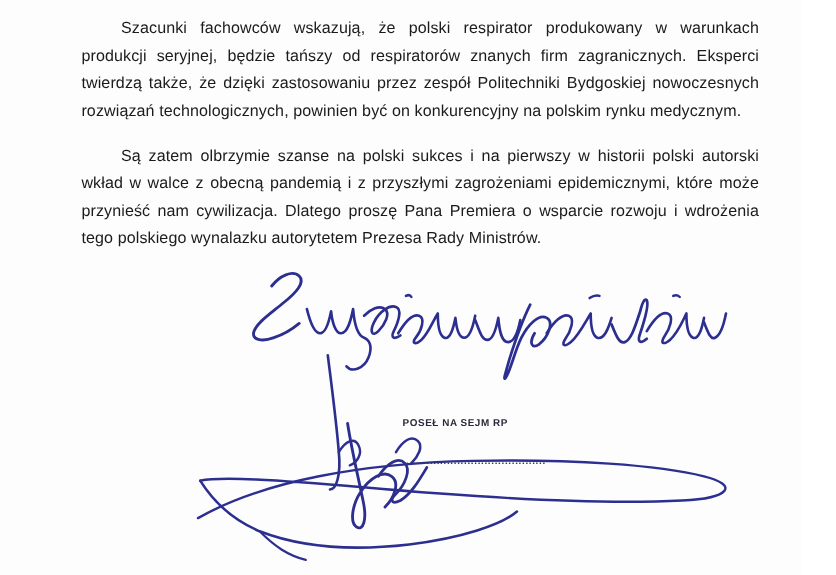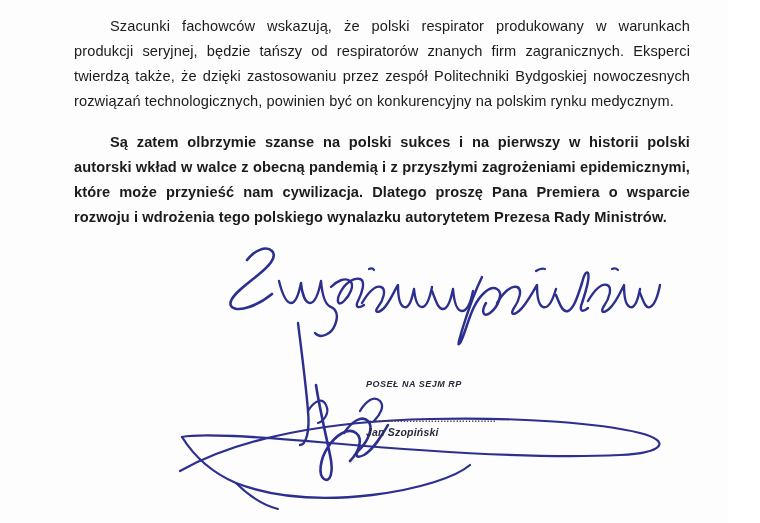--- a/index.html
+++ b/index.html
@@ -32,21 +32,20 @@
     text-align: justify;
     text-indent: 36px;
     font-size: 14.6px;
     line-height: 25px;
     color: #1b1b1b;
     letter-spacing: 0.1px;
     hyphens: none;
   }
   .para:last-child {
     margin-bottom: 16px;
-    font-weight: bold;
   }
 
   
   .signature-area {
     position: absolute;
     left: 0;
     top: 215px;
     width: 760px;
     height: 308px;
   }
@@ -63,21 +62,20 @@
     font-size: 9.5px;
     letter-spacing: 0.4px;
     color: #2a2a3c;
     font-weight: bold;
     line-height: 12px;
   }
   .stamp-title {
     font-size: 9px;
     letter-spacing: 0.5px;
     white-space: nowrap;
-    font-style: italic;
   }
   .stamp-dots {
     margin-top: 23px;
     font-size: 9px;
     letter-spacing: 0.6px;
     color: #3a3a4a;
     white-space: nowrap;
     overflow: hidden;
     width: 185px;
   }
@@ -147,17 +145,16 @@
 
         <path d="M182 222 C192 238, 208 256, 236 268 C272 282, 320 286, 372 280
                  C420 274, 456 262, 470 250" stroke-width="2.3"></path>
         <path d="M236 268 C250 282, 262 290, 278 294" stroke-width="2.0"></path>
       </g>
     </svg>
 
     <div class="stamp">
       <div class="stamp-title">POSEŁ NA SEJM RP</div>
       <div class="stamp-dots">..........................................</div>
-      <div class="stamp-name">Jan Szopiński</div>
     </div>
 
   </div>
 </div>
 
 </body></html>

